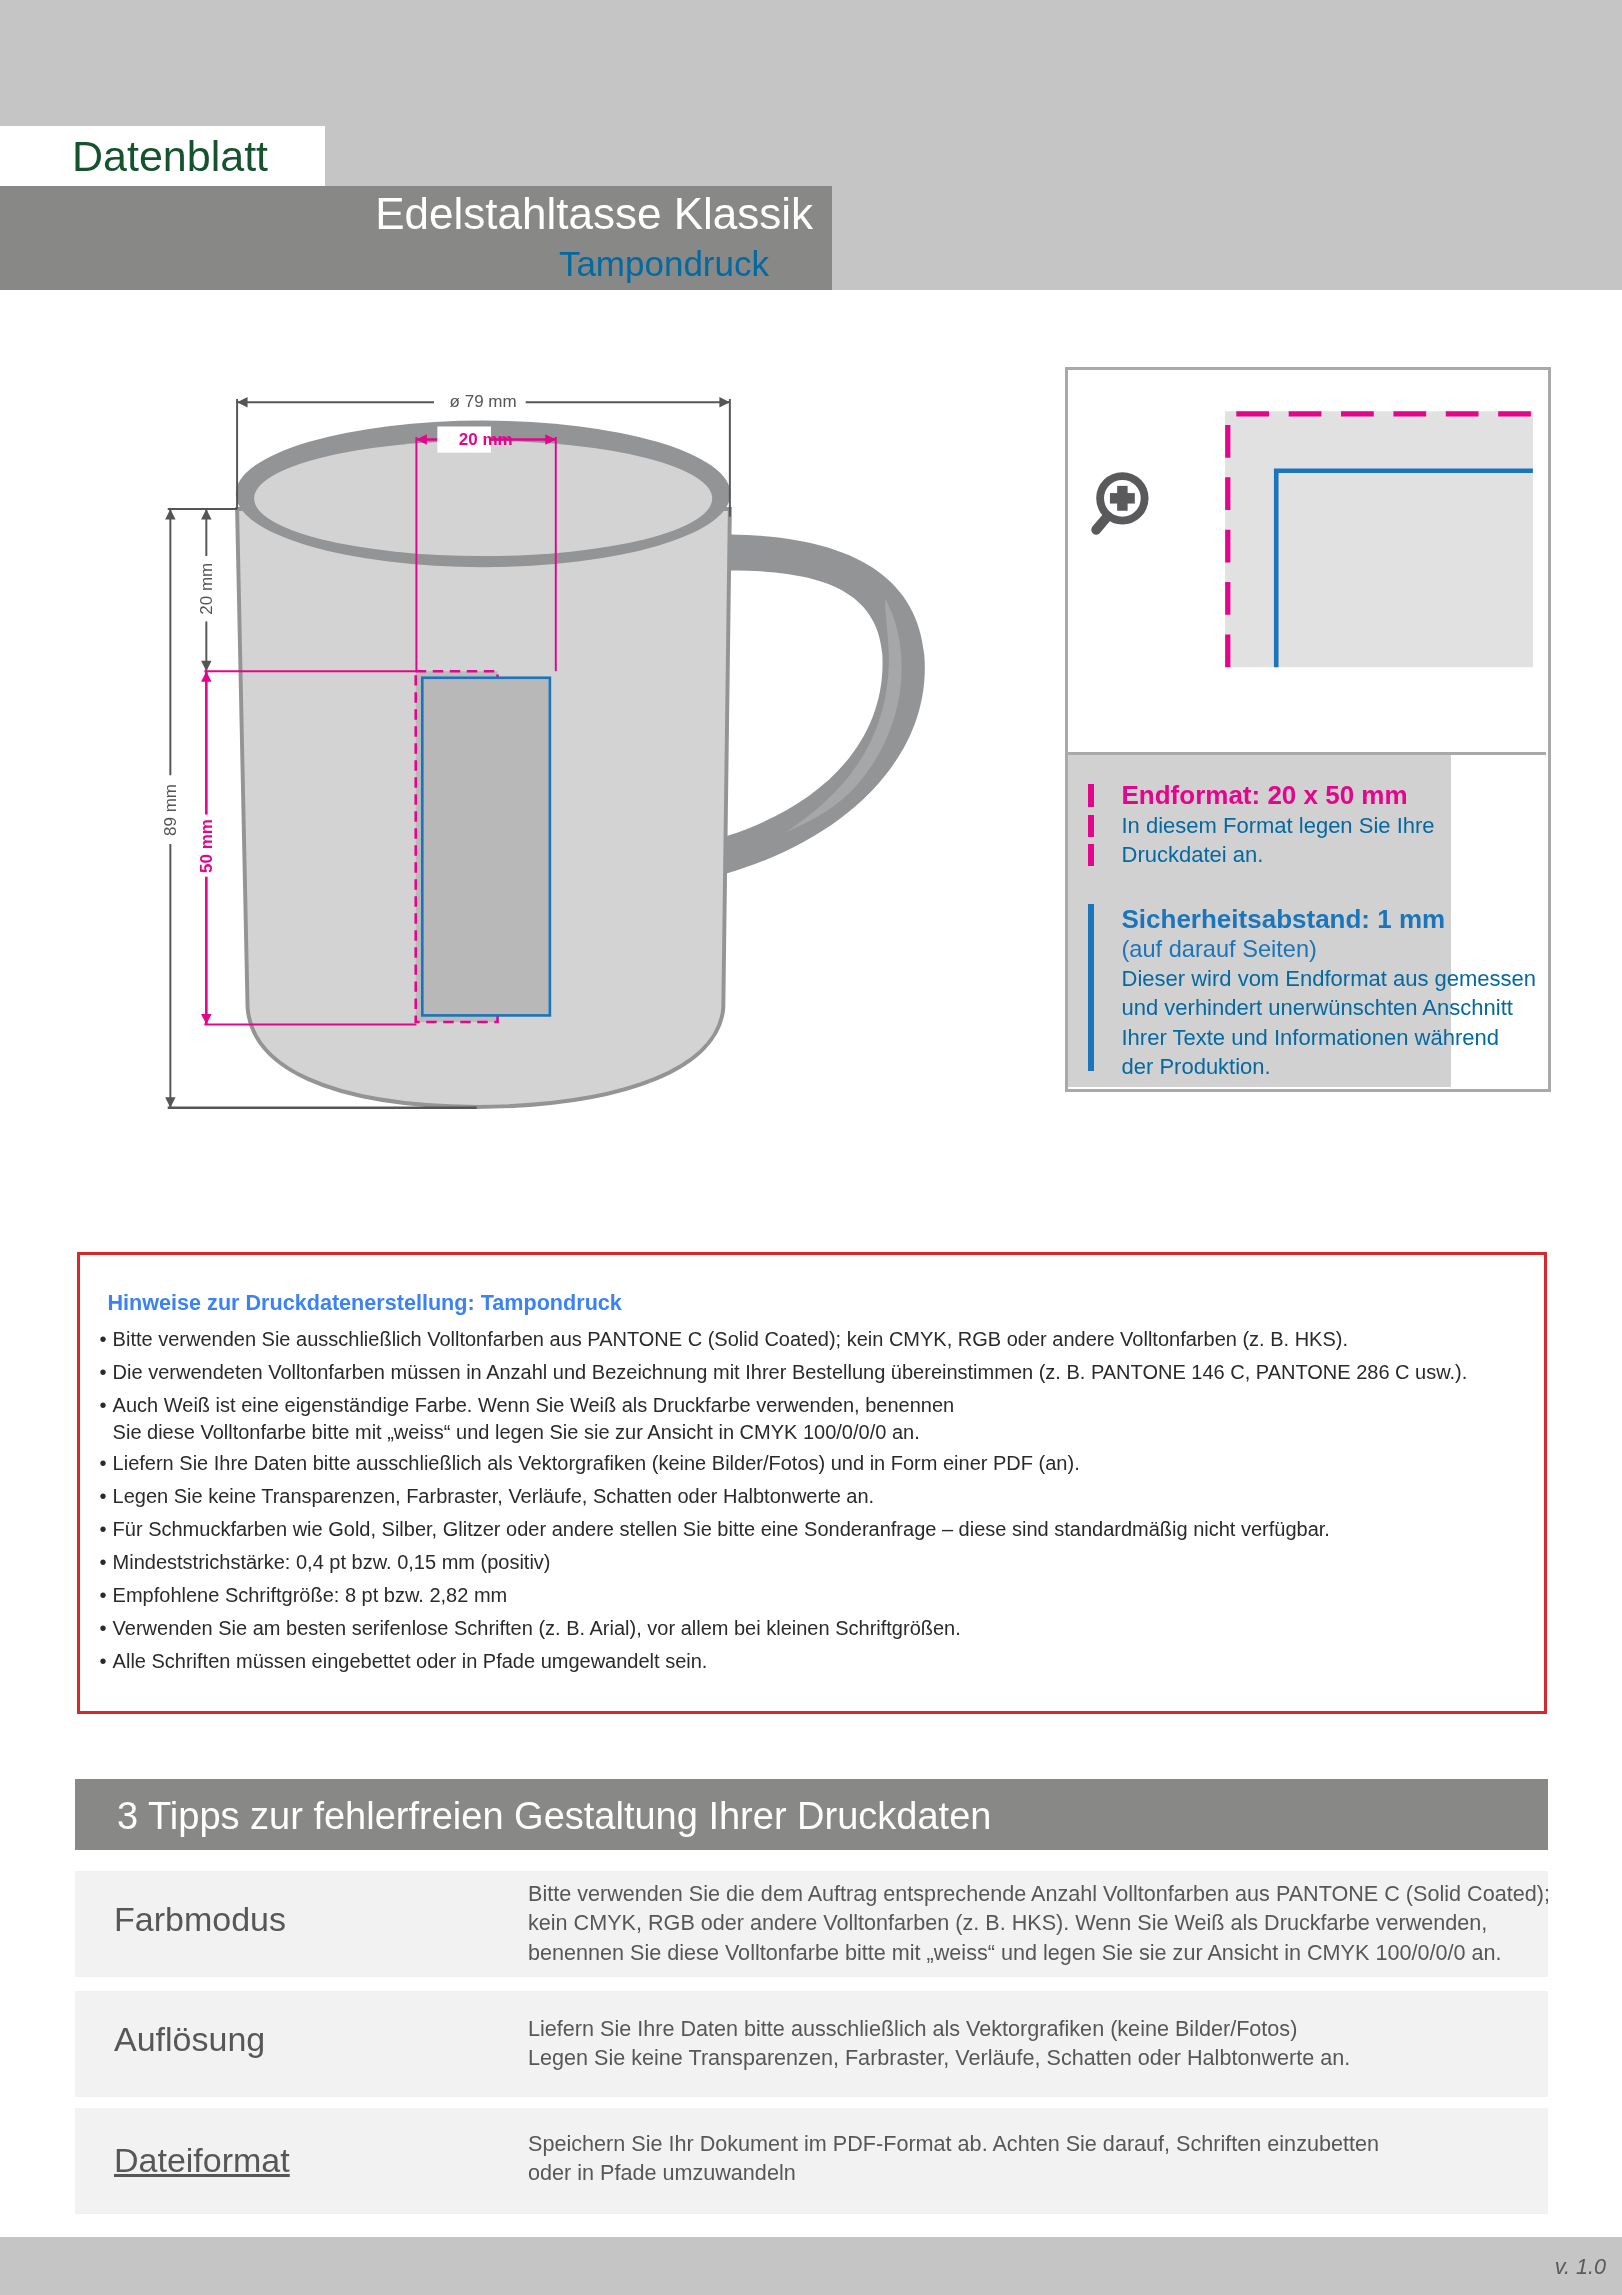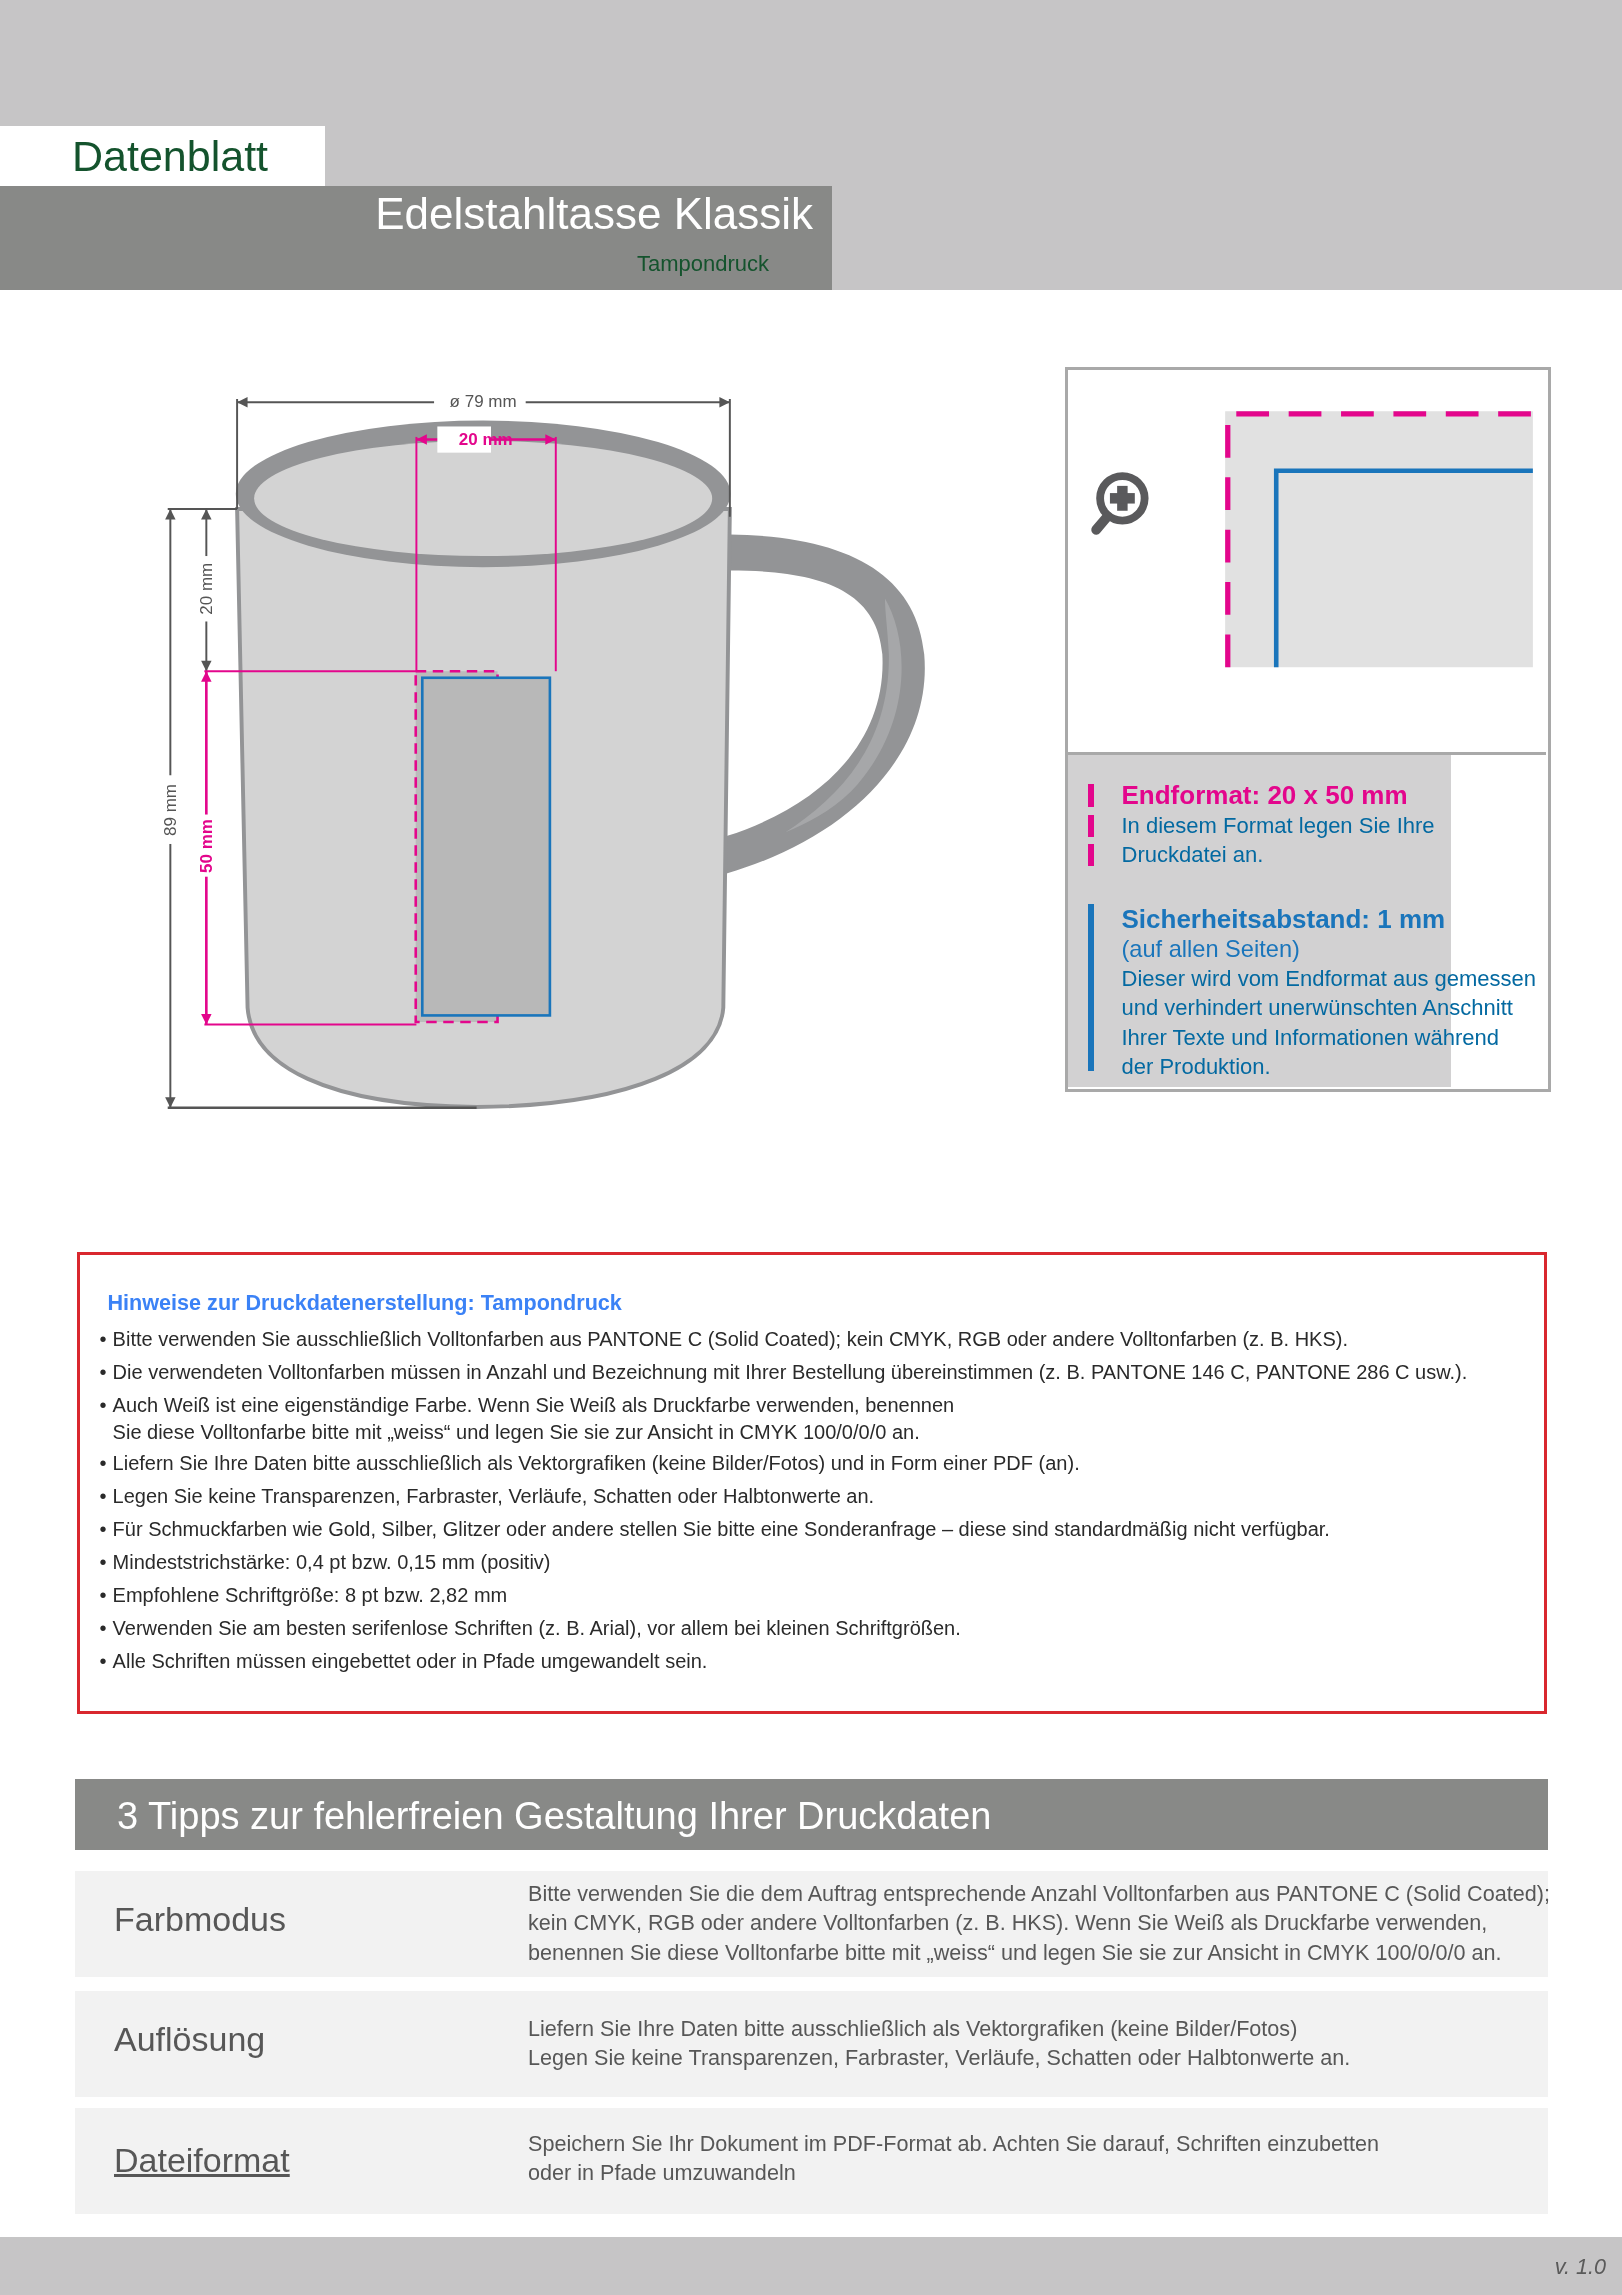--- a/index.html
+++ b/index.html
@@ -7,21 +7,21 @@
          font-family: "Liberation Sans", "DejaVu Sans", sans-serif; color: #4a4a4a; }
   .abs { position: absolute; }
 
   
   #top-band { left: 0; top: 0; width: 1623px; height: 290px; background: #c6c5c6; }
   #datenblatt-box { left: 0; top: 126px; width: 325px; height: 60px; background: #ffffff; }
   #datenblatt-text { left: 72px; top: 128px; font-size: 43px; color: #14532d; line-height: 56px; }
   #title-band { left: 0; top: 186px; width: 832px; height: 104px; background: #888987; }
   #white-under { left: 0; top: 290px; width: 1623px; height: 13px; background: #ffffff; }
   #product-title { right: 810px; top: 186px; font-size: 44px; color: #ffffff; line-height: 55px; text-align: left; white-space: nowrap; }
-  #product-sub { right: 854px; top: 241px; font-size: 22px; color: #14532d; line-height: 46px; text-align: right; white-space: nowrap; }
+  #product-sub { right: 854px; top: 241px; font-size: 35px; color: #0369a1; line-height: 46px; text-align: right; white-space: nowrap; }
 
   
   #mug-svg { left: 0; top: 327px; }
   .dim-label { font-family: "Liberation Sans", sans-serif; }
 
   
   #zoom-box { left: 1065px; top: 367px; width: 486px; height: 725px; border: 3.9px solid #a9a9a9; box-sizing: border-box; background: #ffffff; }
   #zoom-top { left: 0; top: 0; width: 478px; height: 383px; background: #ffffff; }
   #zoom-divider { left: 0; top: 382px; width: 478px; height: 3.3px; background: #a9a9a9; }
   #zoom-bottom { left: 0; top: 385px; width: 383px; height: 332px; background: #d2d1d2; }
@@ -141,21 +141,21 @@
       <div class="legend-bar" style="left:-6.5px;top:3.9px;height:23.6px;background:#e3068c;"></div>
       <div class="legend-bar" style="left:-6.5px;top:35px;height:22px;background:#e3068c;"></div>
       <div class="legend-bar" style="left:-6.5px;top:64px;height:22px;background:#e3068c;"></div>
       <div class="legend-title" style="color:#e3068c;">Endformat: 20 x 50 mm</div>
       <div class="legend-body">In diesem Format legen Sie Ihre</div>
       <div class="legend-body">Druckdatei an.</div>
     </div>
     <div class="legend-block" id="legend-sicherheit">
       <div class="legend-bar" style="left:-6.5px;top:0;height:167px;background:#1a75bb;"></div>
       <div class="legend-title" style="color:#1a75bb;">Sicherheitsabstand: 1 mm</div>
-      <div class="legend-sub" style="color:#1a75bb;">(auf allen Seiten)</div>
+      <div class="legend-sub" style="color:#1a75bb;">(auf darauf Seiten)</div>
       <div class="legend-body">Dieser wird vom Endformat aus gemessen</div>
       <div class="legend-body">und verhindert unerwünschten Anschnitt</div>
       <div class="legend-body">Ihrer Texte und Informationen während</div>
       <div class="legend-body">der Produktion.</div>
     </div>
   </div>
 </div>
 
 <div class="abs" id="hinweise-box">
   <div class="abs" id="hinweise-title">Hinweise zur Druckdatenerstellung: Tampondruck</div>

